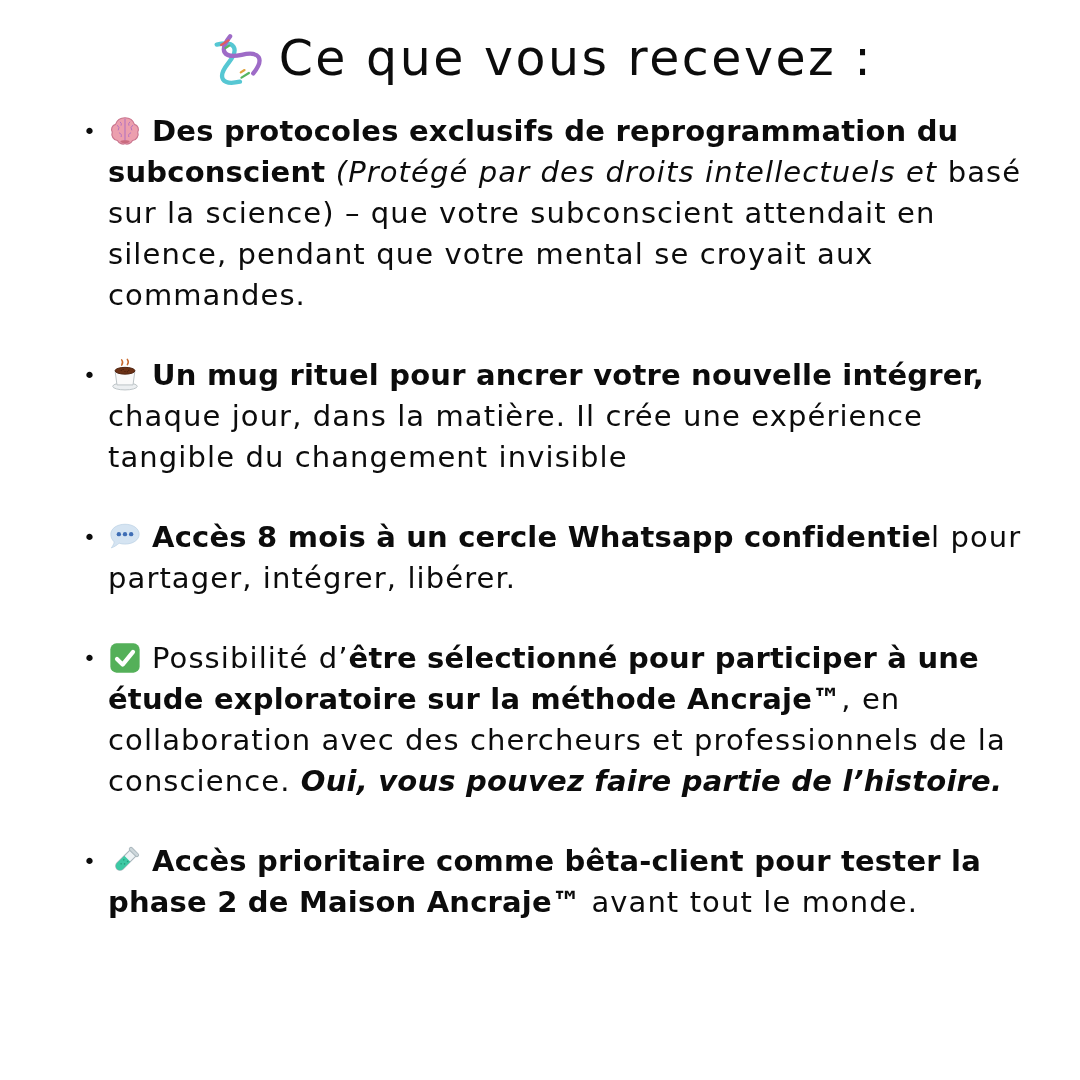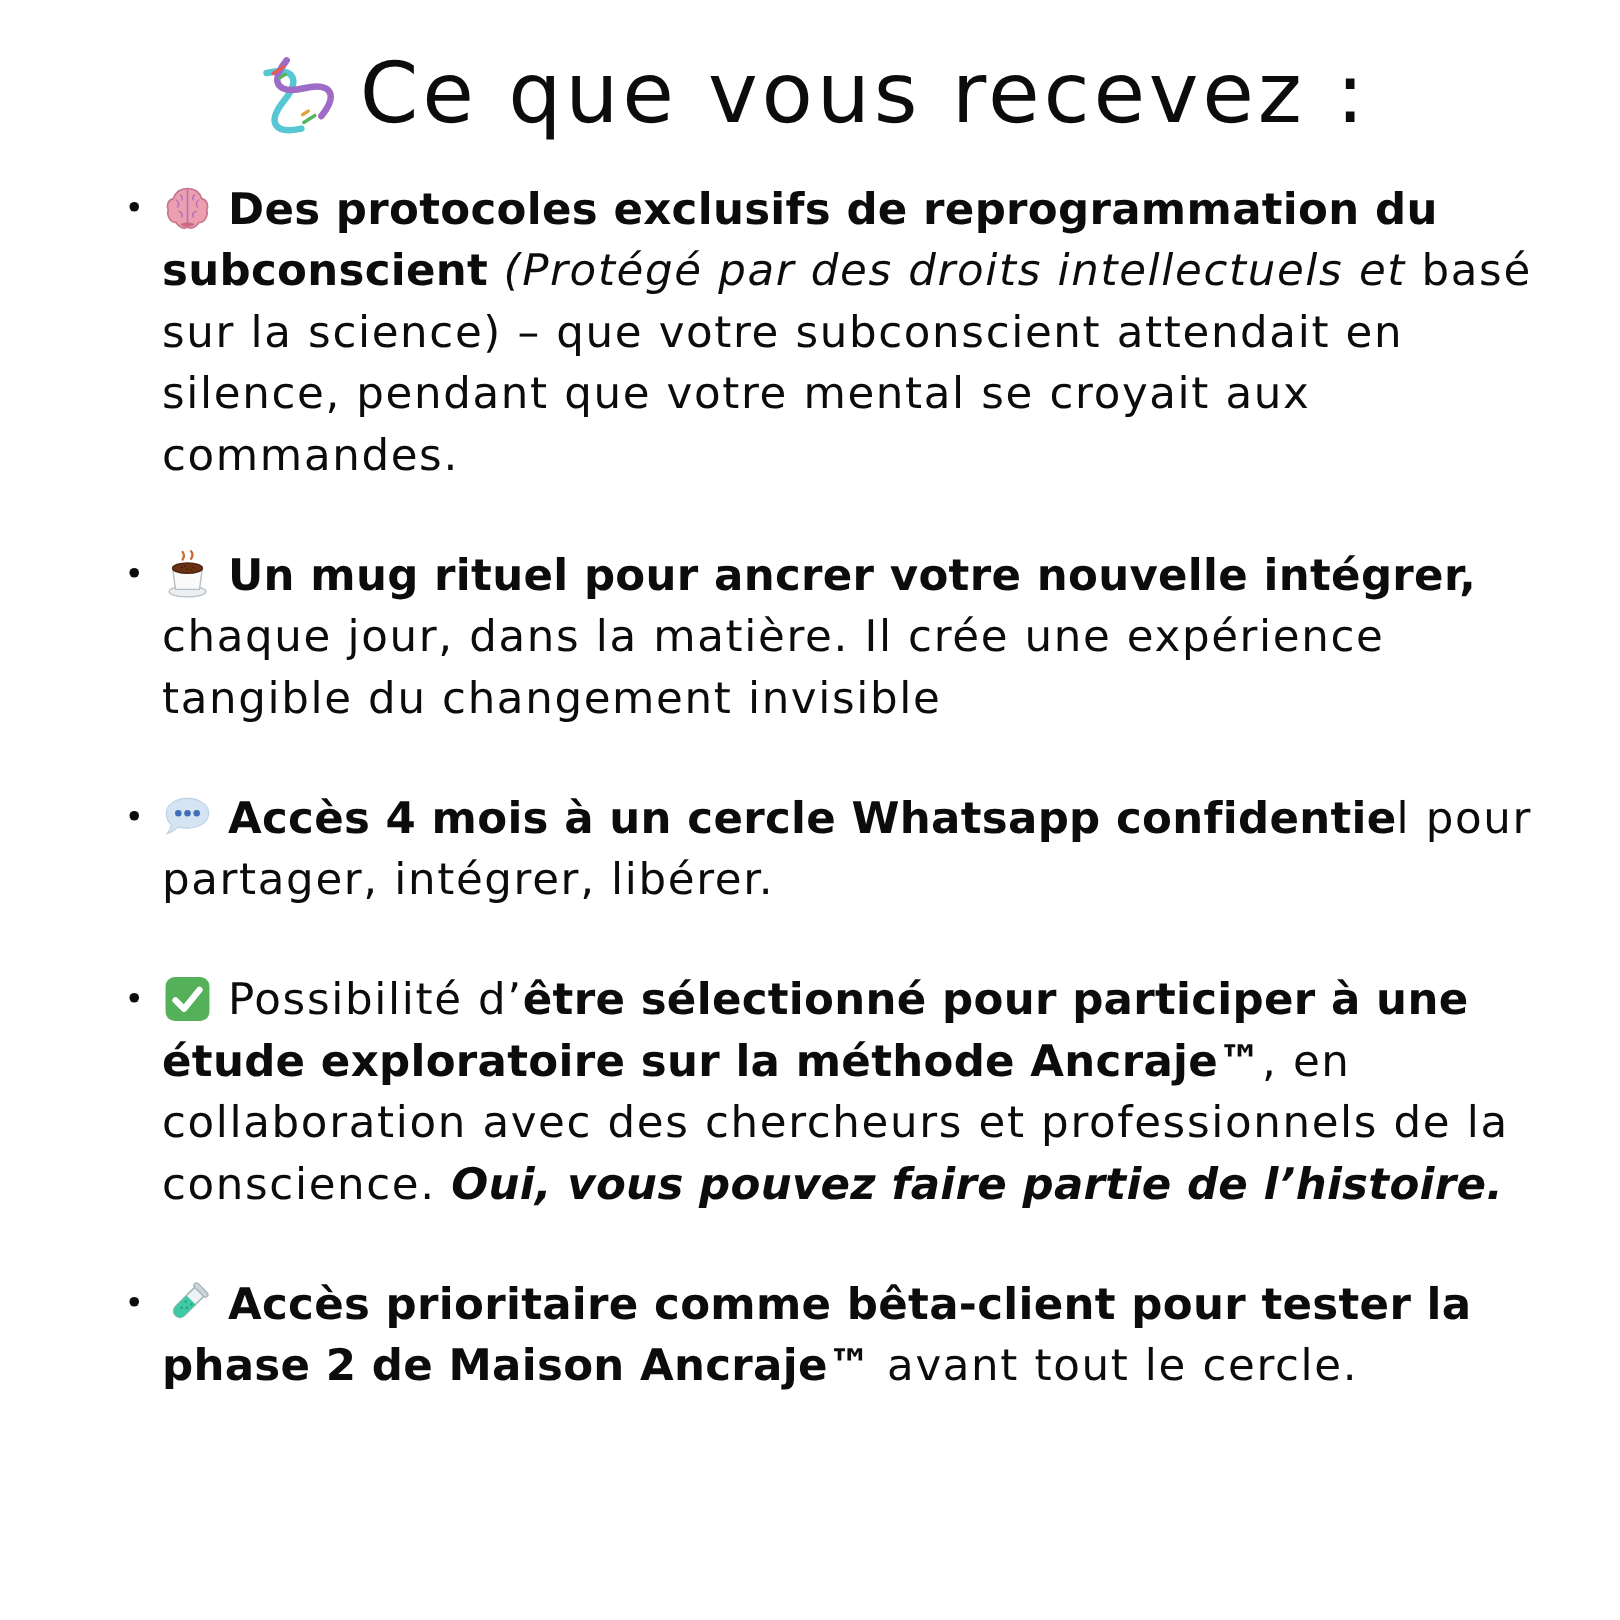--- a/index.html
+++ b/index.html
@@ -19,21 +19,21 @@
   }
   .title-row {
     display: flex;
     align-items: center;
     justify-content: center;
     gap: 16px;
     padding-top: 30px;
     margin-bottom: 24px;
   }
   .title-text {
-    font-size: 56px;
+    font-size: 49px;
     letter-spacing: 2.5px;
     font-weight: 400;
     white-space: nowrap;
   }
   .title-icon svg { width: 56px; height: 56px; display: block; }
   .bullets {
     list-style: none;
     margin: 0;
     padding: 0 52px 0 108px;
     font-size: 29px;
@@ -116,21 +116,21 @@
 
     <li>
       <span class="dot">•</span>
       <span class="bullet-icon">
         <svg viewBox="0 0 36 36">
           <path d="M18 4.5 C26.5 4.5 33 9 33 15 C33 21 26.5 25.5 18 25.5 C15.8 25.5 13.7 25.2 11.8 24.6 C9.5 26.5 6.5 28.6 3.5 29.5 C5.2 27.4 6.3 25.2 6.6 23.2 C4.2 21 3 18.2 3 15 C3 9 9.5 4.5 18 4.5 Z" fill="#d5e4f2" stroke="#bcd2e4" stroke-width="0.8"></path>
           <circle cx="11.5" cy="15" r="2.3" fill="#3f6eb5"></circle>
           <circle cx="18" cy="15" r="2.3" fill="#3f6eb5"></circle>
           <circle cx="24.5" cy="15" r="2.3" fill="#3f6eb5"></circle>
         </svg>
-      </span><span class="b">Accès 4 mois à un cercle Whatsapp confidentie</span><span class="r">l pour partager, intégrer, libérer.</span>
+      </span><span class="b">Accès 8 mois à un cercle Whatsapp confidentie</span><span class="r">l pour partager, intégrer, libérer.</span>
     </li>
 
     <li>
       <span class="dot">•</span>
       <span class="bullet-icon">
         <svg viewBox="0 0 36 36">
           <rect x="2.5" y="2.5" width="31" height="31" rx="6.5" fill="#54b059"></rect>
           <path d="M9.5 19 L15.5 25 L26.5 11.5" stroke="#ffffff" stroke-width="4.4" fill="none" stroke-linecap="round" stroke-linejoin="round"></path>
         </svg>
       </span><span class="r">Possibilité d’</span><span class="b">être sélectionné pour participer  à une étude exploratoire sur la méthode Ancraje™</span><span class="r">, en collaboration avec des chercheurs et professionnels de la conscience. </span><span class="bi">Oui, vous pouvez faire partie de l’histoire.</span>
@@ -143,17 +143,17 @@
           <g transform="rotate(45 18 18)">
             <path d="M13.5 5 L13.5 25.5 A4.5 4.5 0 0 0 22.5 25.5 L22.5 5 Z" fill="#eef3f5" stroke="#a9b6bc" stroke-width="1.2"></path>
             <path d="M13.5 14.5 L13.5 25.5 A4.5 4.5 0 0 0 22.5 25.5 L22.5 14.5 Z" fill="#3cc9a4"></path>
             <circle cx="16.2" cy="18" r="0.85" fill="#279e7e"></circle>
             <circle cx="19.8" cy="20.5" r="0.85" fill="#279e7e"></circle>
             <circle cx="17.2" cy="23" r="0.85" fill="#279e7e"></circle>
             <circle cx="20.3" cy="16.4" r="0.85" fill="#279e7e"></circle>
             <rect x="11.8" y="2.8" width="12.4" height="3.6" rx="1.8" fill="#cdd7db" stroke="#a9b6bc" stroke-width="1"></rect>
           </g>
         </svg>
-      </span><span class="b">Accès prioritaire comme bêta-client pour tester la phase 2 de Maison Ancraje™</span><span class="r"> avant tout le cercle.</span>
+      </span><span class="b">Accès prioritaire comme bêta-client pour tester la phase 2 de Maison Ancraje™</span><span class="r"> avant tout le monde.</span>
     </li>
 
   </ul>
 </div>
 
 </body></html>

